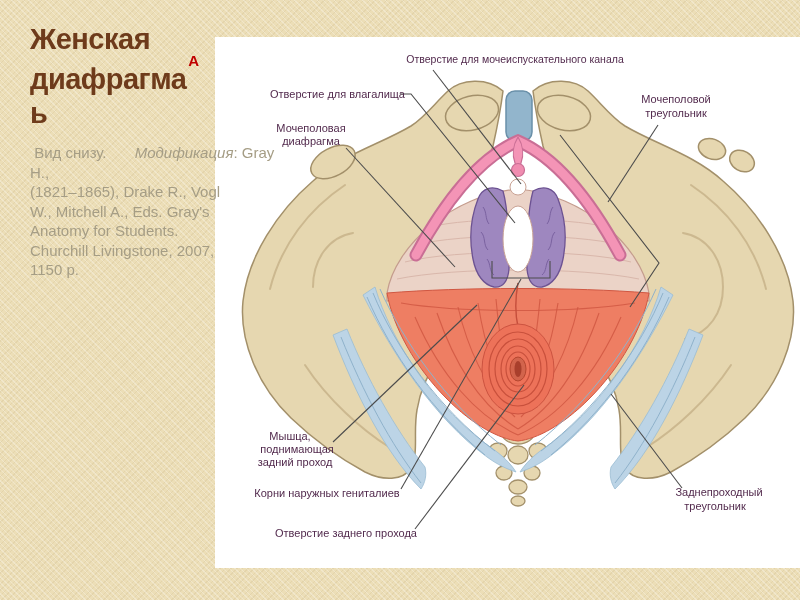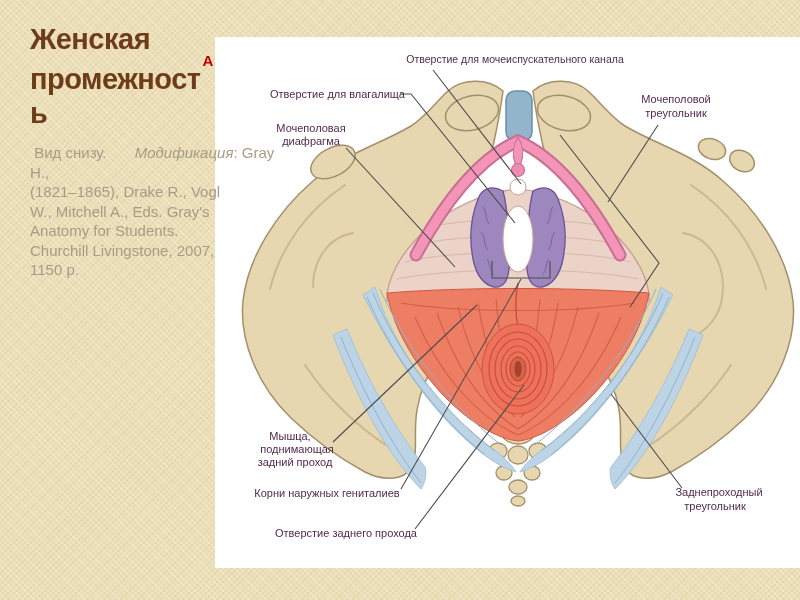--- a/index.html
+++ b/index.html
@@ -183,21 +183,21 @@
     <text class="dlabel" x="75" y="403" text-anchor="middle">Мышца,</text>
     <text class="dlabel" x="82" y="416" text-anchor="middle">поднимающая</text>
     <text class="dlabel" x="80" y="429" text-anchor="middle">задний проход</text>
     <text class="dlabel" x="112" y="460" text-anchor="middle">Корни наружных гениталиев</text>
     <text class="dlabel" x="131" y="500" text-anchor="middle">Отверстие заднего прохода</text>
     <text class="dlabel" x="504" y="459" text-anchor="middle">Заднепроходный</text>
     <text class="dlabel" x="500" y="473" text-anchor="middle">треугольник</text>
   </svg>
 
   <div class="title"><span>Женская
-промежност</span><sup class="sup">А</sup><span>
+диафрагма</span><sup class="sup">А</sup><span>
 ь</span></div>
 
   <div class="credit"><span>&nbsp;Вид снизу.</span><span> </span><span class="ital">Модификация</span><span>: Gray H.,
 (1821–1865), Drake R., Vogl
 W., Mitchell A., Eds. Gray's
 Anatomy for Students.
 Churchill Livingstone, 2007,
 1150 p.</span></div>
 
 

